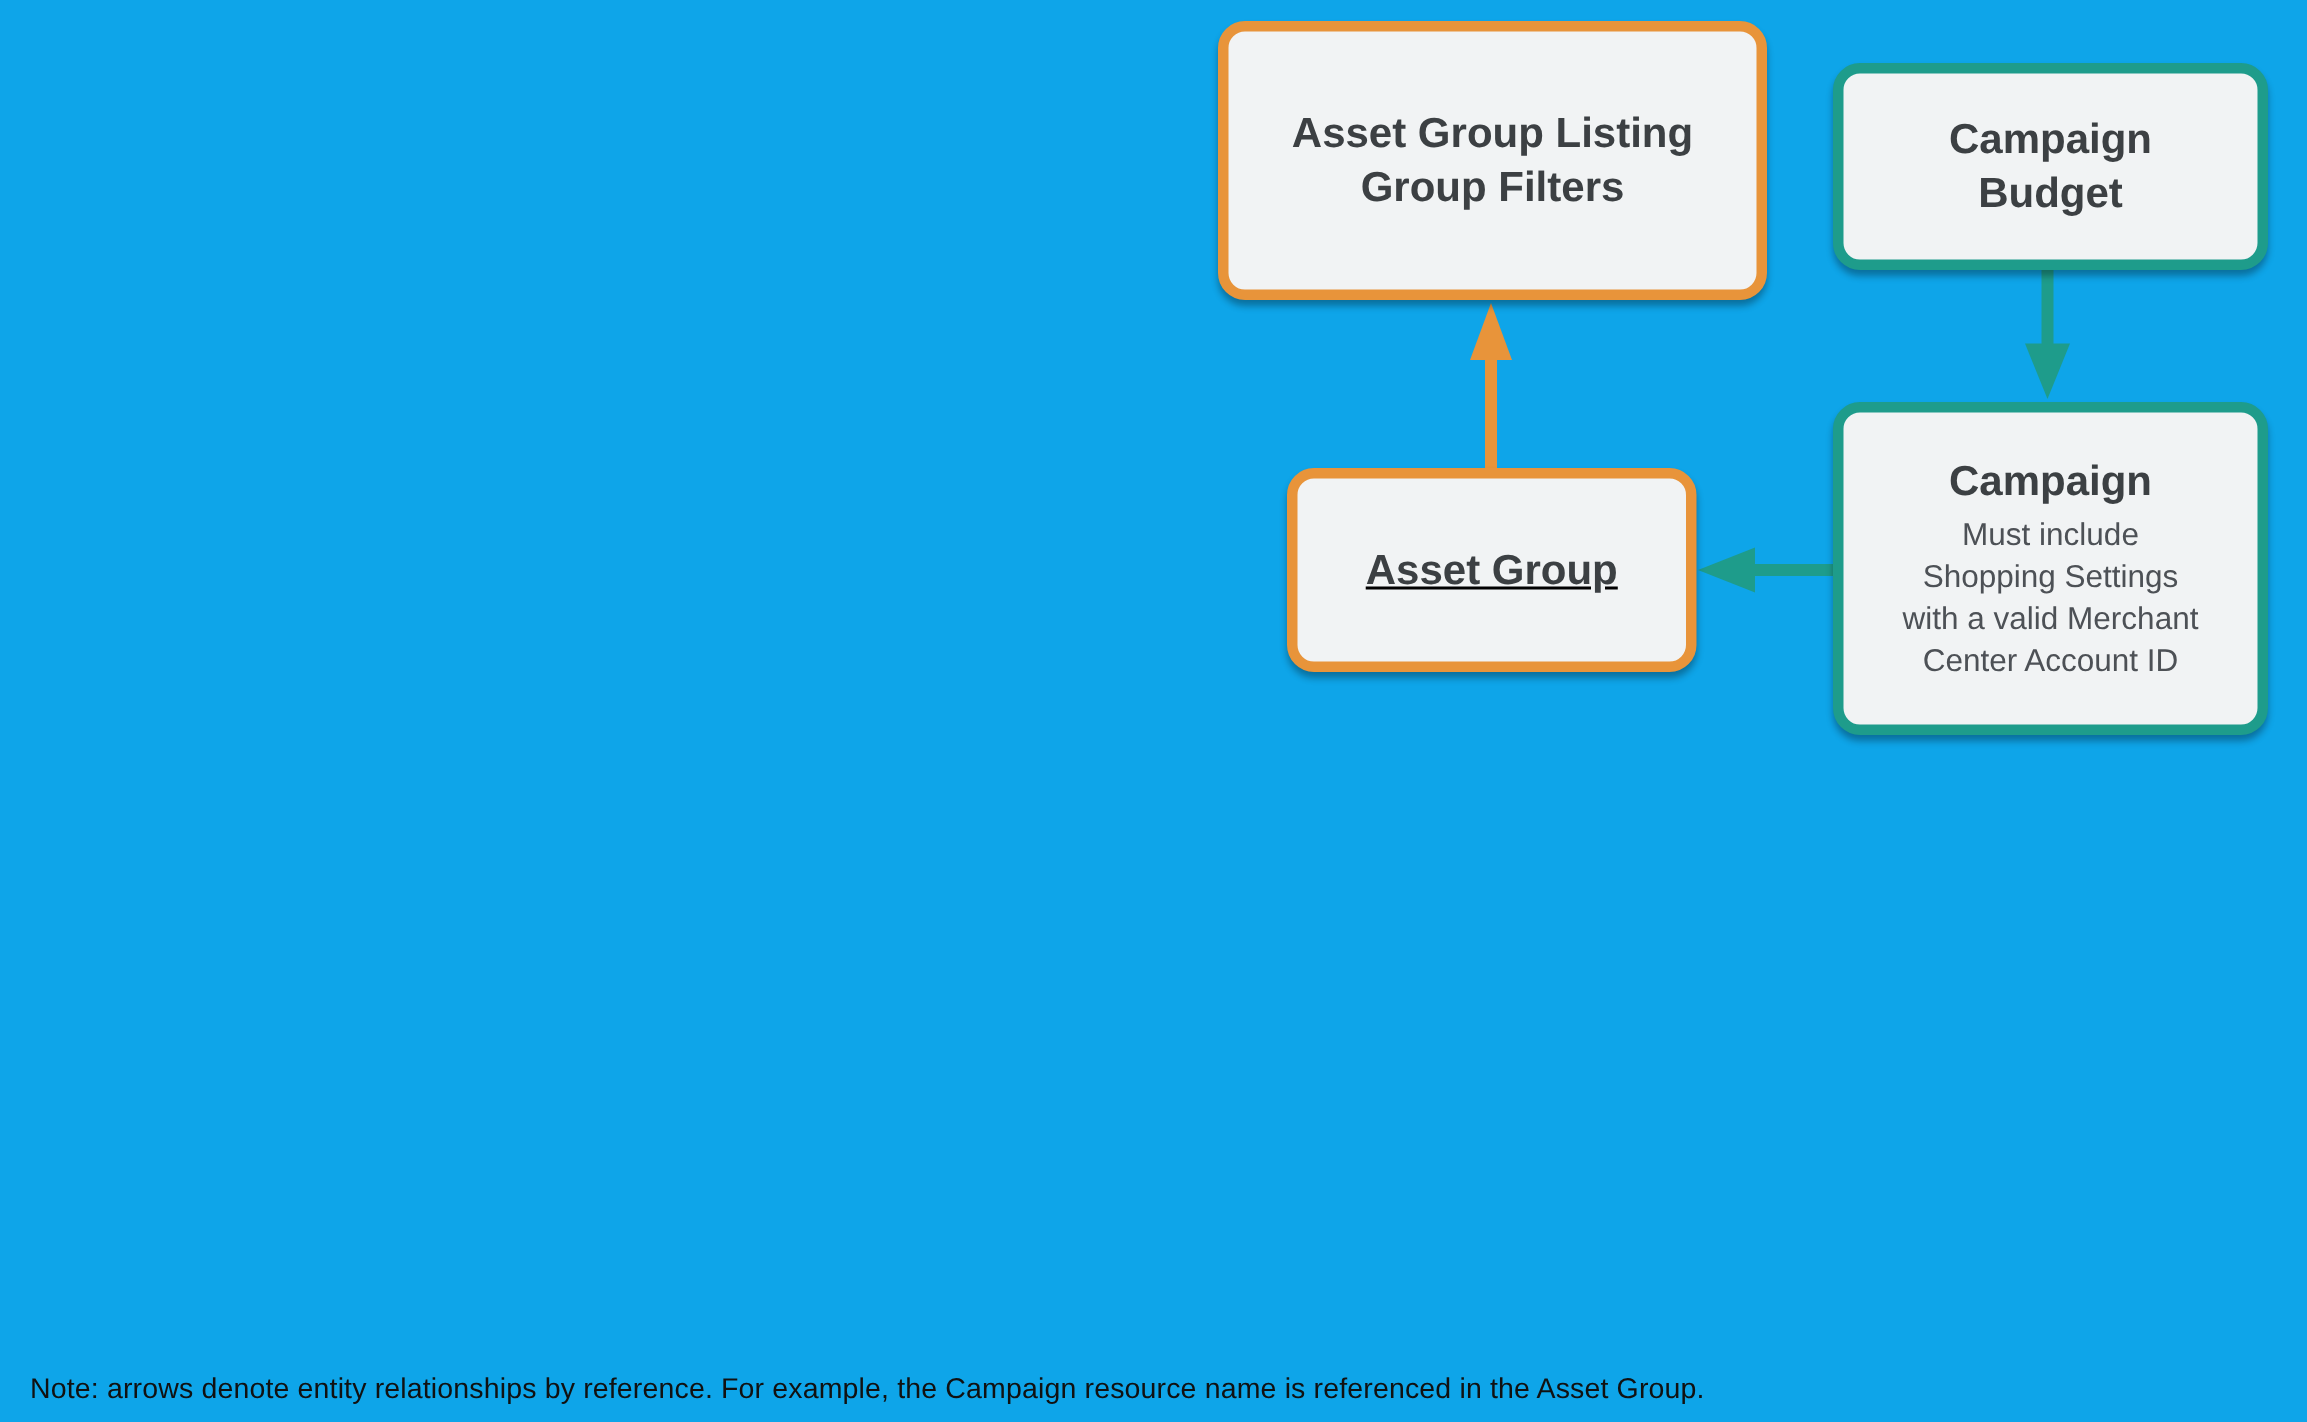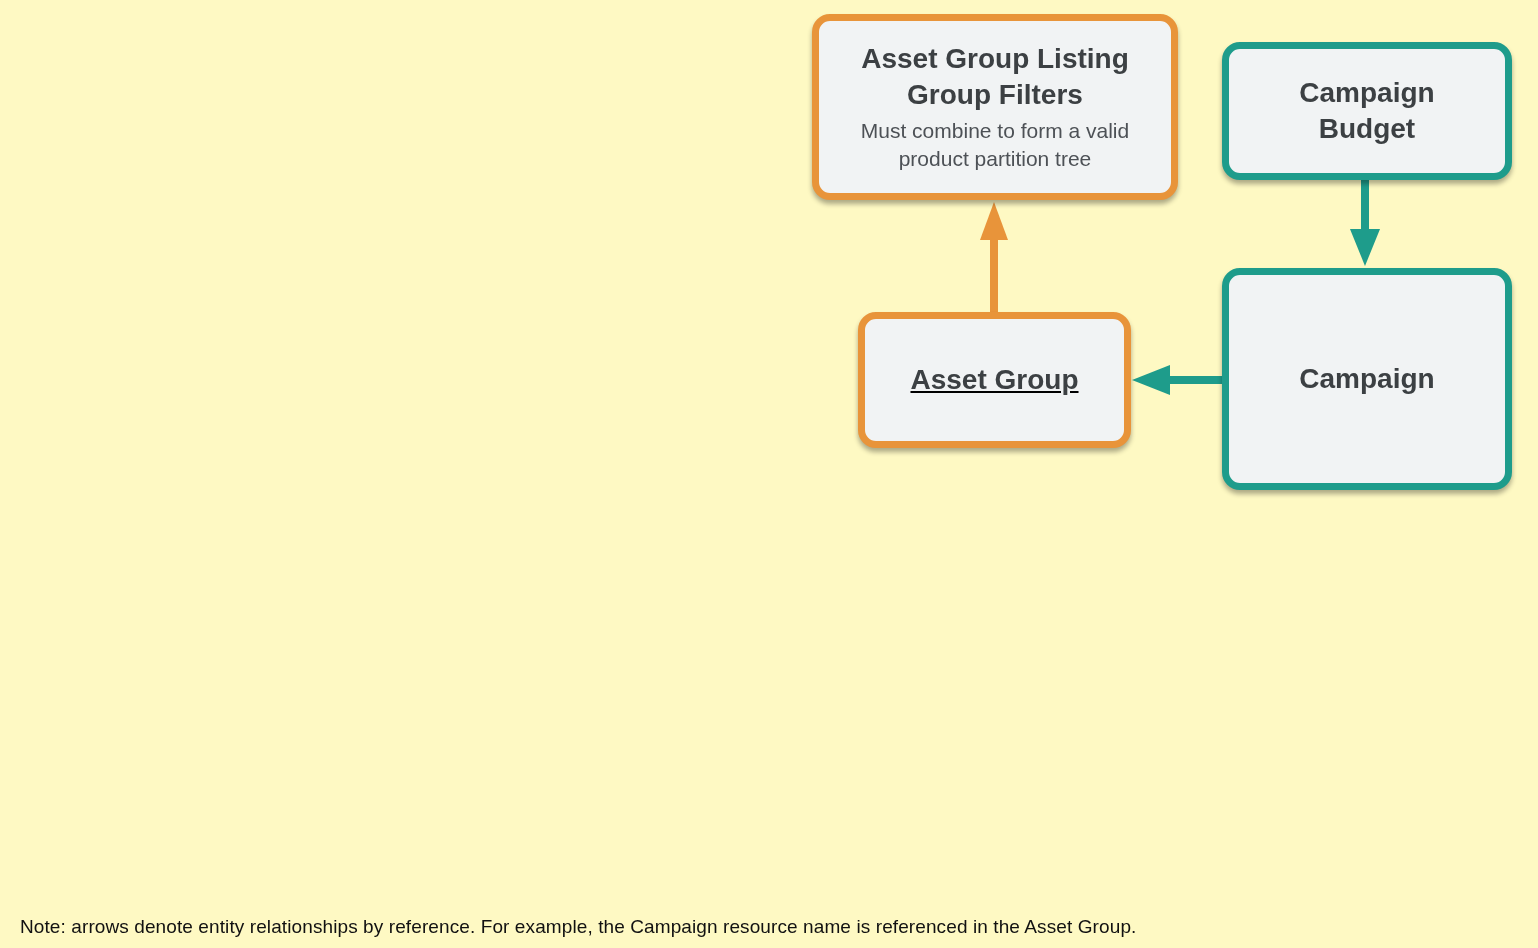--- a/index.html
+++ b/index.html
@@ -3,21 +3,21 @@
 <meta charset="utf-8">
 <style>
   * { margin: 0; padding: 0; box-sizing: border-box; }
   html, body { background: #ffffff; }
   body { font-family: "Liberation Sans", sans-serif; }
 
   .canvas {
     position: relative;
     width: 1538px;
     height: 948px;
-    background: #fef9c3;
+    background: #0ea5e9;
     overflow: hidden;
   }
 
   .arrow-layer {
     position: absolute;
     left: 0; top: 0;
     width: 1538px; height: 948px;
     pointer-events: none;
   }
 
@@ -84,32 +84,34 @@
     </g>
     <g>
       <line x1="1222" y1="380" x2="1167" y2="380" stroke-width="8" stroke="#1e9c8b"></line>
       <polygon points="1132,380 1170,365 1170,395" fill="#1e9c8b"></polygon>
     </g>
   </svg>
 
   <div class="node node-listing-group-filters" style="border-color: rgb(232, 148, 58);">
     <div class="node-title">Asset Group Listing
 Group Filters</div>
-    <div class="node-subtitle">Must combine to form a valid
-product partition tree</div>
   </div>
 
   <div class="node node-campaign-budget" style="border-color: rgb(30, 156, 139);">
     <div class="node-title">Campaign
 Budget</div>
   </div>
 
   <div class="node node-asset-group" style="border-color: rgb(232, 148, 58); text-decoration: underline;">
     <div class="node-title">Asset Group</div>
   </div>
 
   <div class="node node-campaign" style="border-color: rgb(30, 156, 139);">
     <div class="node-title">Campaign</div>
+    <div class="node-subtitle">Must include
+Shopping Settings
+with a valid Merchant
+Center Account ID</div>
   </div>
 
   <div class="footnote">Note: arrows denote entity relationships by reference. For example, the Campaign resource name is referenced in the Asset Group.</div>
 
 </div>
 
 </body></html>

